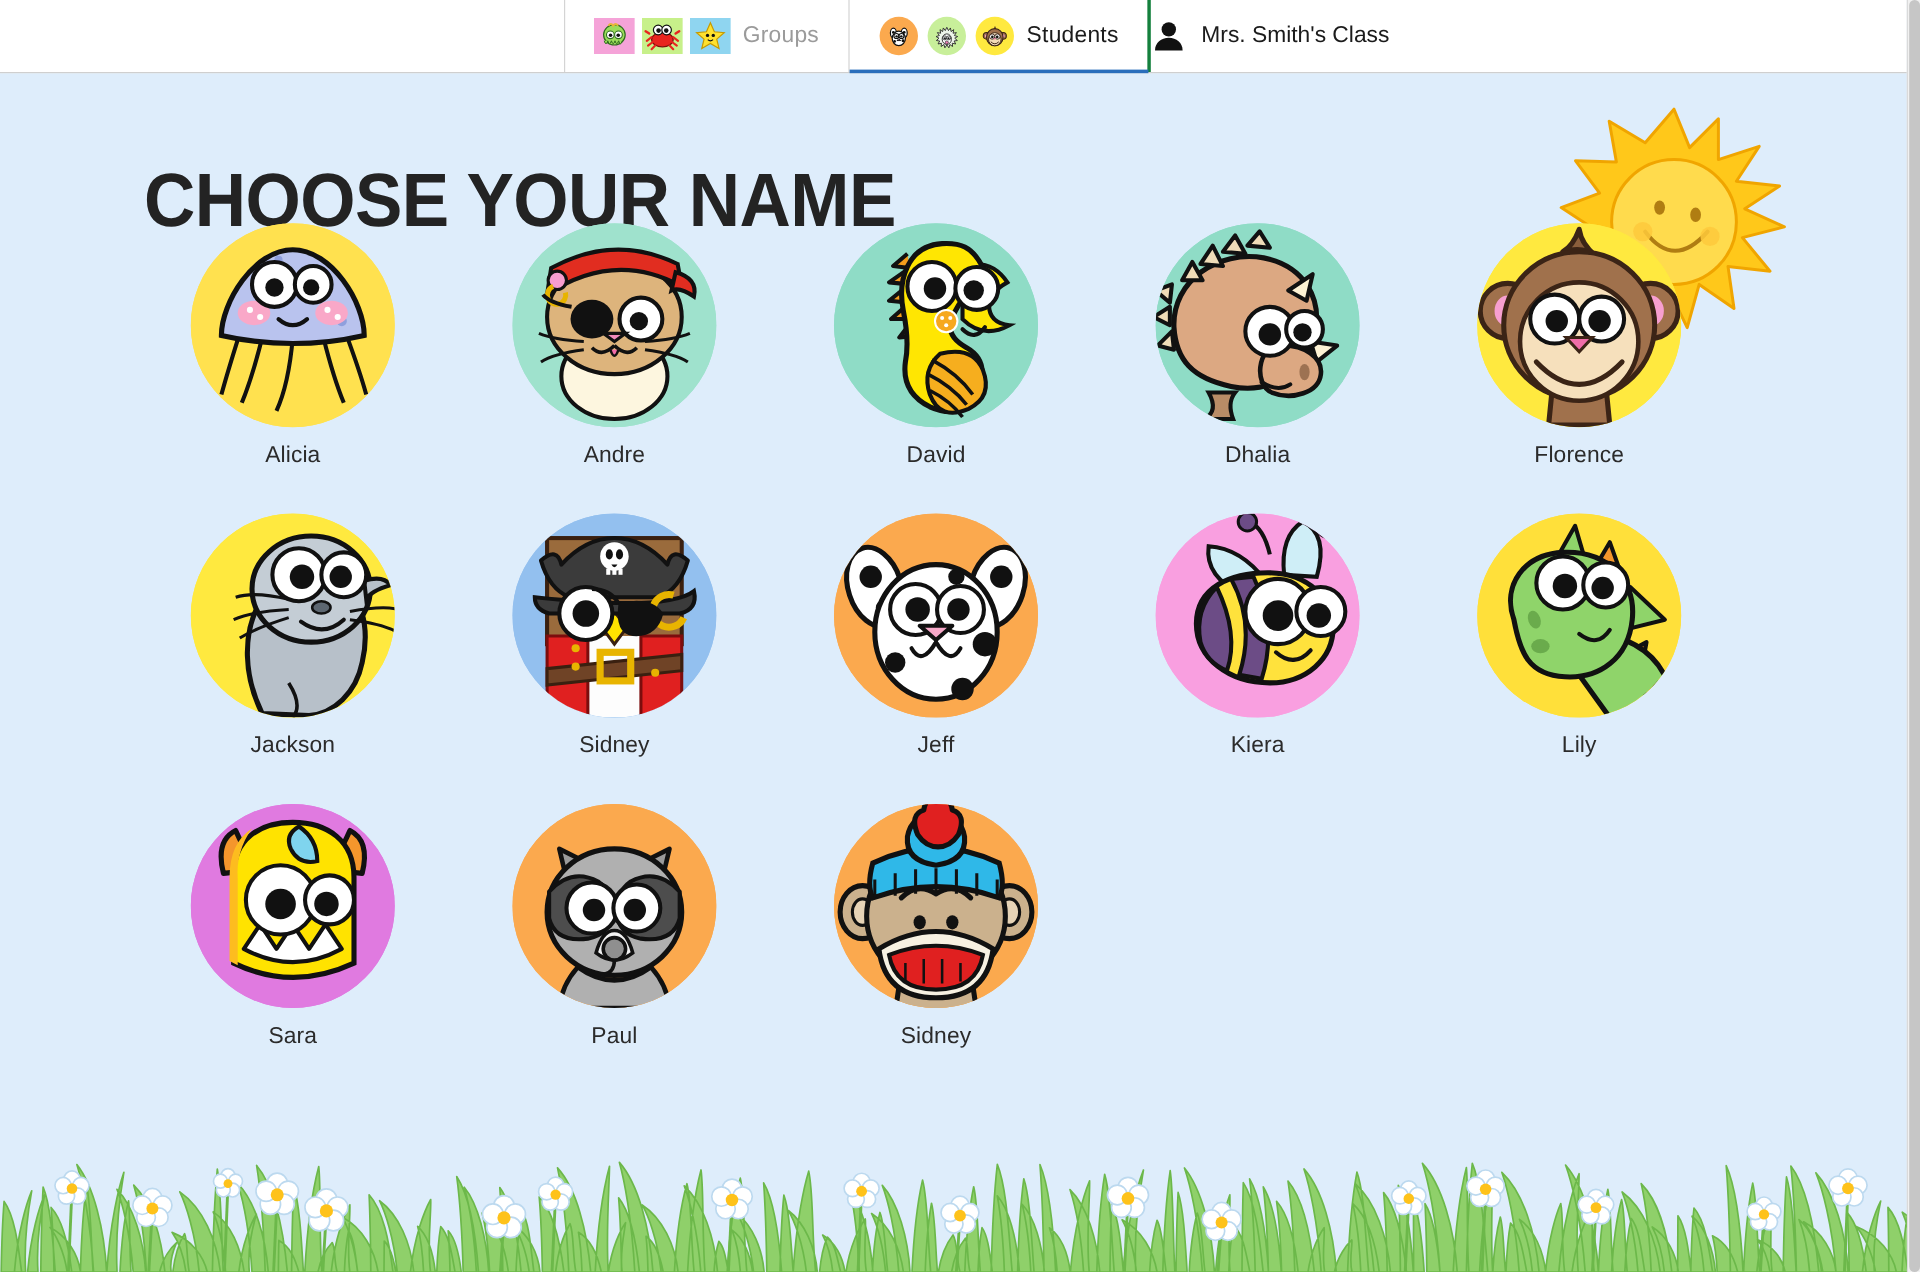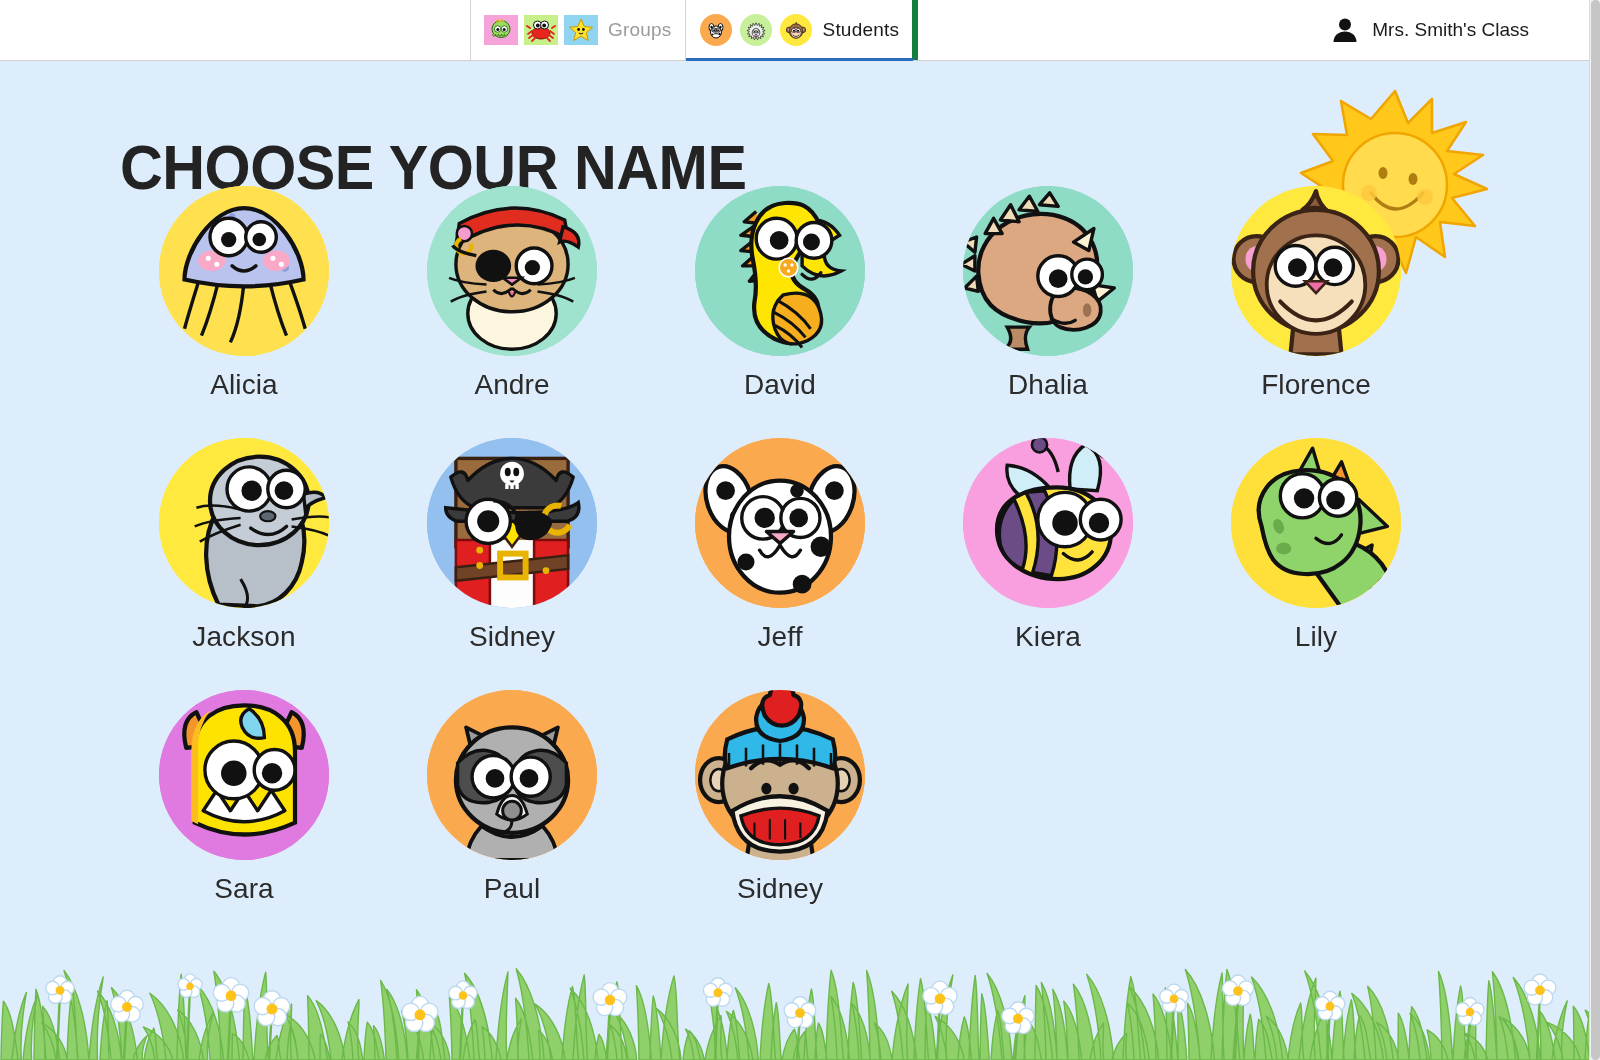--- a/index.html
+++ b/index.html
@@ -29,21 +29,21 @@
     display: flex;
     align-items: stretch;
   }
   .tb-spacer { flex: 0 0 470px; }
 
   .tab {
     display: flex;
     align-items: center;
     justify-content: center;
     gap: 10px;
-    padding: 0 13px;
+    padding: 0 24px;
     border-left: 1px solid #d4d4d4;
     position: relative;
     cursor: pointer;
     background: #ffffff;
     height: 60px;
   }
   .tab-label {
     font-size: 19px;
     letter-spacing: .2px;
   }
@@ -58,24 +58,23 @@
   }
   .tab .icons { display: flex; align-items: center; gap: 6px; }
 
   .grp-tile { width: 34px; height: 30px; display:block; }
   .stu-chip { width: 34px; height: 34px; display:block; }
 
   #user-area {
     flex: 1;
     display: flex;
     align-items: center;
-    justify-content: flex-end;
     padding-right: 60px;
     gap: 12px;
-    border-left: 6px solid #15803d;
+    border-left: 3px solid #15803d;
     cursor: pointer;
   }
   #user-name { font-size: 19px; color: #1b1b1b; }
 
   
   #scrollbar-track {
     position: absolute;
     top: 0; right: 0;
     width: 11px; height: 1060px;
     background: #f1f1f1;
@@ -129,21 +128,21 @@
   }
   .avatar {
     width: 170px; height: 170px;
     border-radius: 50%;
     overflow: hidden;
     position: relative;
   }
   .avatar svg { display: block; width: 170px; height: 170px; }
   .student-name {
     margin-top: 13px;
-    font-size: 28px;
+    font-size: 19px;
     color: #2b2b2b;
     letter-spacing: .1px;
   }
 
   
   #grass {
     position: absolute;
     left: 0; bottom: 0;
     width: 1589px; height: 115px;
     pointer-events: none;

